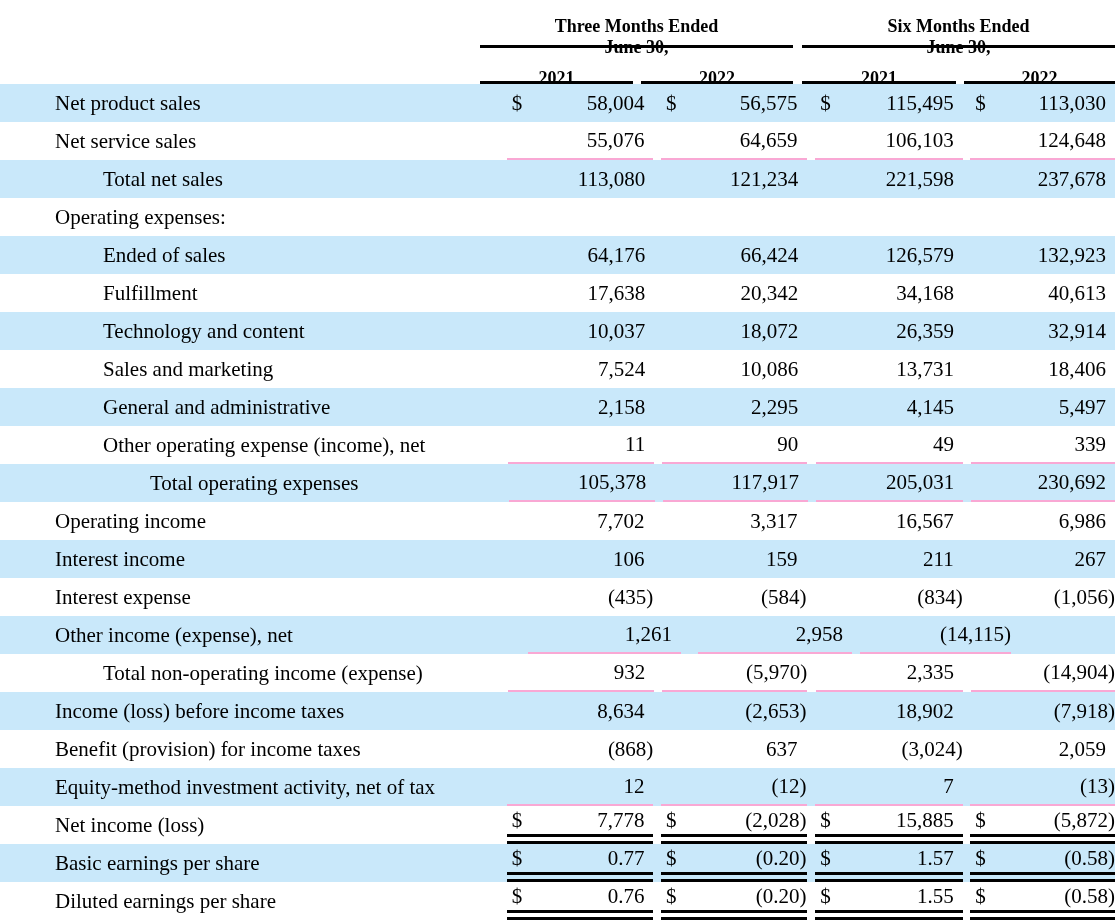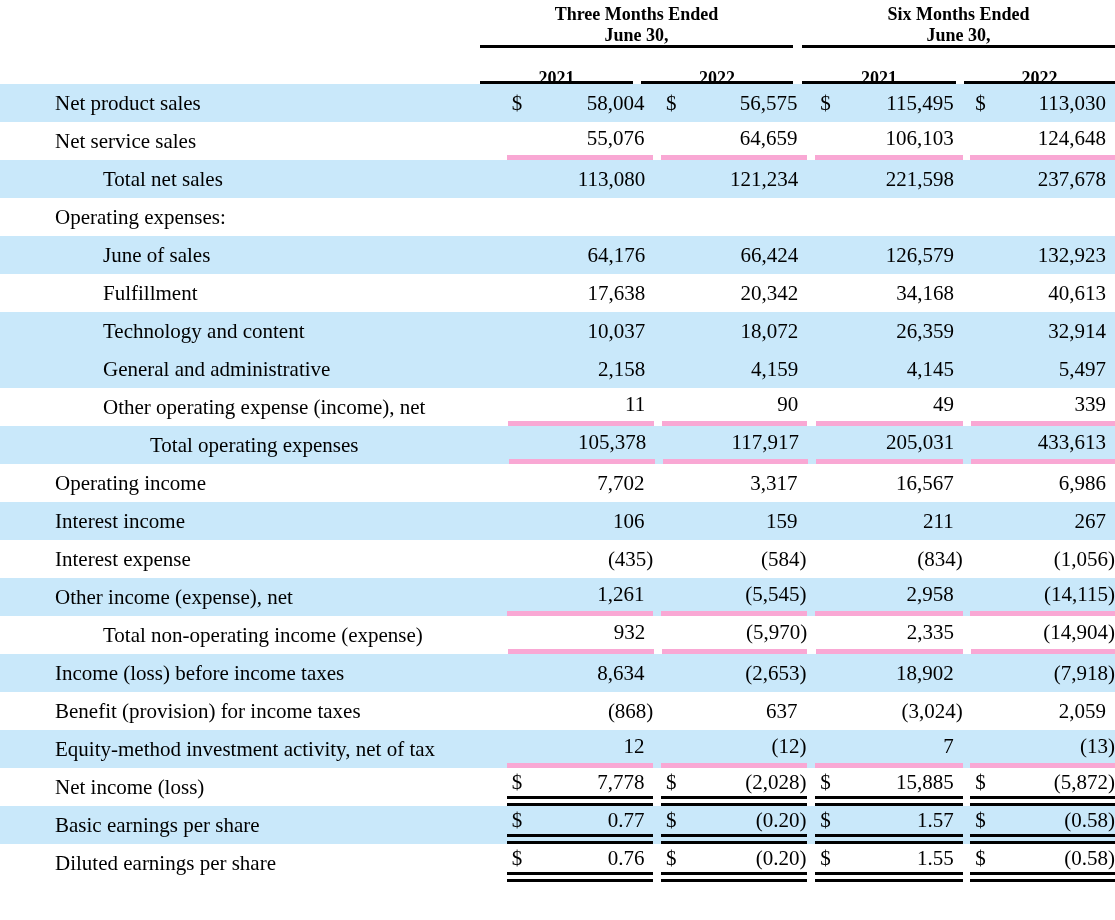--- a/index.html
+++ b/index.html
@@ -5,21 +5,21 @@
   html,body { margin:0; padding:0; background:#fff; }
   .sheet {
     width:1115px; height:920px; background:#fff; color:#000;
     font-family:"Liberation Serif", serif; overflow:hidden;
   }
   
   .hdr-groups { display:flex; height:48px; }
   .hdr-label-spacer { width:480px; }
   .hdr-group {
     width:313px; box-sizing:border-box; border-bottom:3px solid #000;
-    text-align:center; font-weight:bold; font-size:18px; line-height:21px; padding-top:4px;
+    text-align:center; font-weight:bold; font-size:18px; line-height:21px; padding-top:4px;margin-top:12px;
   }
   .hdr-group-gap { width:9px; }
   .hdr-years { display:flex; height:36px; }
   .year-cell {
     box-sizing:border-box; border-bottom:3px solid #000;
     font-weight:bold; font-size:18px;
     display:flex; align-items:center; justify-content:center;margin-top:28px;
   }
   
   .c1 { width:153px; } .c2 { width:152px; } .c3 { width:154px; } .c4 { width:151px; }
@@ -34,21 +34,21 @@
   .row-label.indent1 { padding-left:55px; }
   .row-label.indent2 { padding-left:102px; }
   .cell {
     box-sizing:border-box; position:relative; height:100%;
     display:flex; align-items:center; justify-content:flex-end;
     font-size:21px; padding-right:9px;
   }
   .cell .dollar { position:absolute; left:5px; }
   .cell .val.neg { margin-right:-9px; }
   .gap { height:100%; }
-  .row.rule-single .cell { border-bottom:5px solid #f9a8d4; }
+  .row.rule-single .cell { border-bottom:2px solid #f9a8d4; }
   .row.rule-double .cell { border-bottom:10px double #000; }
 </style>
 </head>
 <body>
 
 <div class="sheet">
 
   <div class="hdr-groups">
     <div class="hdr-label-spacer"></div>
     <div class="hdr-group">
@@ -136,21 +136,21 @@
         <div class="row-label">Operating expenses:</div>
         <div class="cell c1"></div>
         <div class="gap g1"></div>
         <div class="cell c2"></div>
         <div class="gap g2"></div>
         <div class="cell c3"></div>
         <div class="gap g3"></div>
         <div class="cell c4"></div>
       </div>
       <div class="row shaded">
-        <div class="row-label indent1">June of sales</div>
+        <div class="row-label indent1">Ended of sales</div>
         <div class="cell c1">
           <span class="val">64,176</span>
         </div>
         <div class="gap g1"></div>
         <div class="cell c2">
           <span class="val">66,424</span>
         </div>
         <div class="gap g2"></div>
         <div class="cell c3">
           <span class="val">126,579</span>
@@ -189,28 +189,46 @@
         </div>
         <div class="gap g2"></div>
         <div class="cell c3">
           <span class="val">26,359</span>
         </div>
         <div class="gap g3"></div>
         <div class="cell c4">
           <span class="val">32,914</span>
         </div>
       </div>
+      <div class="row">
+        <div class="row-label indent1">Sales and marketing</div>
+        <div class="cell c1">
+          <span class="val">7,524</span>
+        </div>
+        <div class="gap g1"></div>
+        <div class="cell c2">
+          <span class="val">10,086</span>
+        </div>
+        <div class="gap g2"></div>
+        <div class="cell c3">
+          <span class="val">13,731</span>
+        </div>
+        <div class="gap g3"></div>
+        <div class="cell c4">
+          <span class="val">18,406</span>
+        </div>
+      </div>
       <div class="row shaded">
         <div class="row-label indent1">General and administrative</div>
         <div class="cell c1">
           <span class="val">2,158</span>
         </div>
         <div class="gap g1"></div>
         <div class="cell c2">
-          <span class="val">4,159</span>
+          <span class="val">2,295</span>
         </div>
         <div class="gap g2"></div>
         <div class="cell c3">
           <span class="val">4,145</span>
         </div>
         <div class="gap g3"></div>
         <div class="cell c4">
           <span class="val">5,497</span>
         </div>
       </div>
@@ -240,21 +258,21 @@
         <div class="gap g1"></div>
         <div class="cell c2">
           <span class="val">117,917</span>
         </div>
         <div class="gap g2"></div>
         <div class="cell c3">
           <span class="val">205,031</span>
         </div>
         <div class="gap g3"></div>
         <div class="cell c4">
-          <span class="val">433,613</span>
+          <span class="val">230,692</span>
         </div>
       </div>
       <div class="row">
         <div class="row-label">Operating income</div>
         <div class="cell c1">
           <span class="val">7,702</span>
         </div>
         <div class="gap g1"></div>
         <div class="cell c2">
           <span class="val">3,317</span>
@@ -303,23 +321,20 @@
         <div class="cell c4">
           <span class="val neg">(1,056)</span>
         </div>
       </div>
       <div class="row shaded rule-single">
         <div class="row-label">Other income (expense), net</div>
         <div class="cell c1">
           <span class="val">1,261</span>
         </div>
         <div class="gap g1"></div>
-        <div class="cell c2">
-          <span class="val neg">(5,545)</span>
-        </div>
         <div class="gap g2"></div>
         <div class="cell c3">
           <span class="val">2,958</span>
         </div>
         <div class="gap g3"></div>
         <div class="cell c4">
           <span class="val neg">(14,115)</span>
         </div>
       </div>
       <div class="row rule-single">

